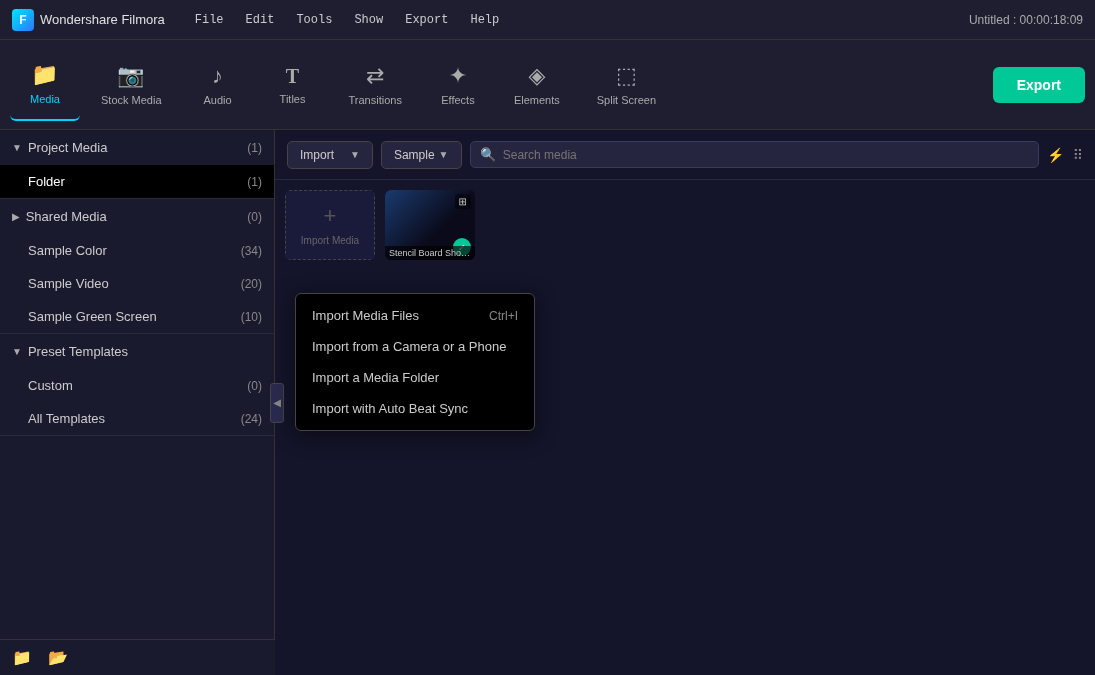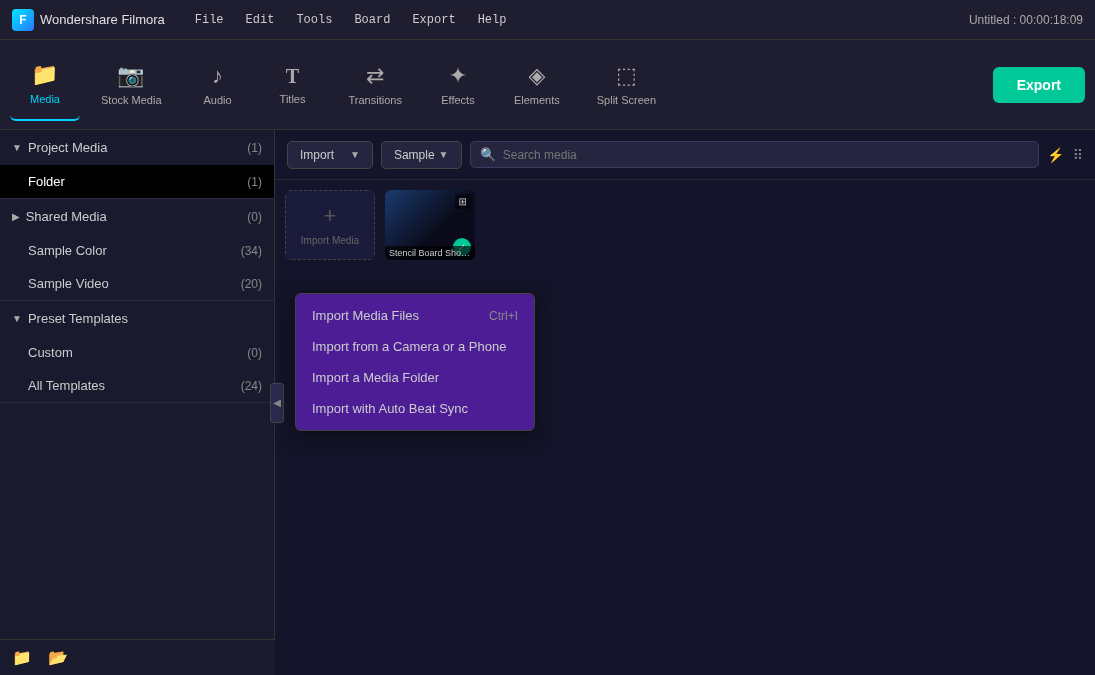--- a/index.html
+++ b/index.html
@@ -288,21 +288,21 @@
       display: flex;
       align-items: center;
       justify-content: center;
     }
 
     
     #dropdown-menu {
       position: absolute;
       top: 163px;
       left: 295px;
-      background: #4c1d95;
+      background: #000000;
       border: 1px solid #444;
       border-radius: 6px;
       padding: 6px 0;
       min-width: 240px;
       z-index: 100;
       box-shadow: 0 4px 20px rgba(0,0,0,0.5);
     }
     .dropdown-item {
       display: flex;
       align-items: center;
@@ -361,21 +361,21 @@
 
 <div id="topbar">
   <div id="app-logo">
     <div id="app-logo-icon">F</div>
     <span id="app-name">Wondershare Filmora</span>
   </div>
   <div class="menu-items">
     <div class="menu-item">File</div>
     <div class="menu-item">Edit</div>
     <div class="menu-item">Tools</div>
-    <div class="menu-item">Board</div>
+    <div class="menu-item">Show</div>
     <div class="menu-item">Export</div>
     <div class="menu-item">Help</div>
   </div>
   <div id="title-area">Untitled : 00:00:18:09</div>
 </div>
 
 <div id="toolbar">
   <div class="toolbar-btn active">
     <span class="toolbar-icon">📁</span>
     <span>Media</span>
@@ -433,20 +433,24 @@
         <span class="sidebar-section-label">Shared Media</span>
         <span class="sidebar-count">(0)</span>
       </div>
       <div class="sidebar-item">
         <span class="sidebar-item-label">Sample Color</span>
         <span class="sidebar-item-count">(34)</span>
       </div>
       <div class="sidebar-item">
         <span class="sidebar-item-label">Sample Video</span>
         <span class="sidebar-item-count">(20)</span>
+      </div>
+      <div class="sidebar-item">
+        <span class="sidebar-item-label">Sample Green Screen</span>
+        <span class="sidebar-item-count">(10)</span>
       </div>
     </div>
 
     <div class="sidebar-section">
       <div class="sidebar-header">
         <span class="chevron">▼</span>
         <span class="sidebar-section-label">Preset Templates</span>
         <span class="sidebar-count"></span>
       </div>
       <div class="sidebar-item">

